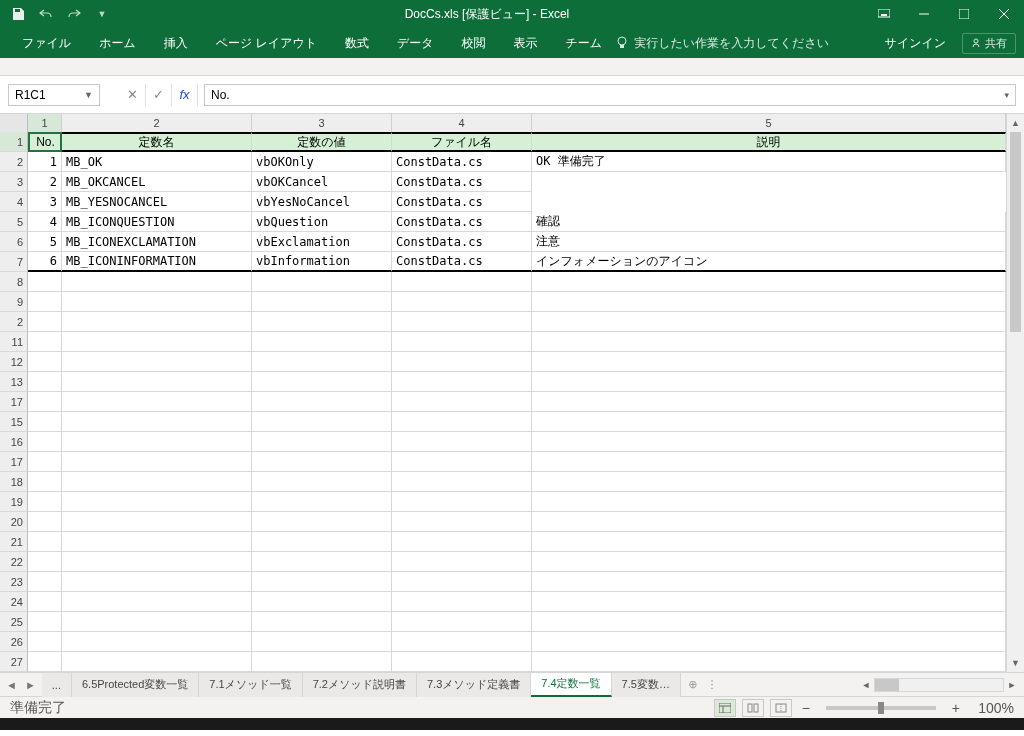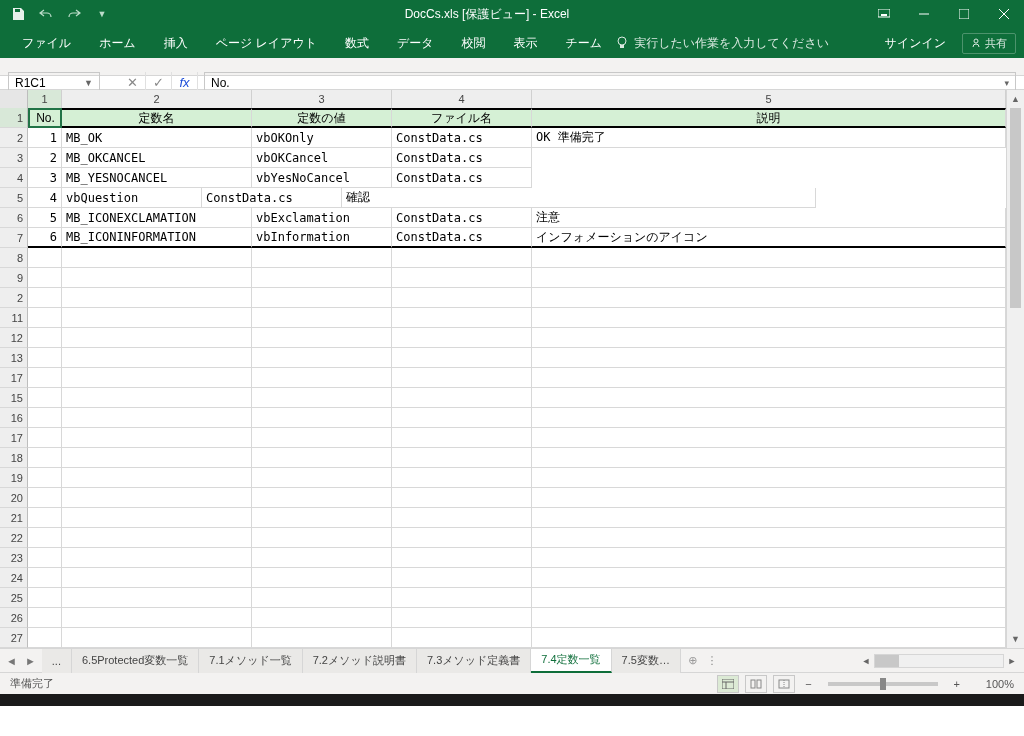--- a/index.html
+++ b/index.html
@@ -16,21 +16,21 @@
 
 .ribbon { height: 30px; background: #0e6e3a; display: flex; align-items: center; color: #fff; font-size: 12px; padding-left: 8px; }
 .rtab { padding: 0 14px; height: 30px; display: flex; align-items: center; }
 .ribbon-right { margin-left: auto; display: flex; align-items: center; padding-right: 8px; gap: 16px; }
 .tellme { display: flex; align-items: center; gap: 6px; opacity: .85; }
 .share-btn { border: 1px solid rgba(255,255,255,.3); padding: 2px 8px; border-radius: 2px; display: flex; align-items: center; gap: 4px; font-size: 11px; opacity: .85; }
 
 .ribbon-spacer { height: 18px; background: #f3f2f1; border-bottom: 1px solid #d6d6d6; }
 
 
-.formula-row { height: 14px; background: #fff; display: flex; align-items: center; border-bottom: 1px solid #d6d6d6; }
+.formula-row { height: 38px; background: #fff; display: flex; align-items: center; border-bottom: 1px solid #d6d6d6; }
 .name-box { width: 92px; height: 22px; margin-left: 8px; border: 1px solid #c8c8c8; display: flex; align-items: center; padding: 0 6px; font-size: 12px; justify-content: space-between; }
 .name-box .dd { font-size: 9px; color: #666; }
 .fx-sep { width: 20px; }
 .fx-btn { width: 26px; height: 22px; display: flex; align-items: center; justify-content: center; color: #888; font-size: 13px; border-right: 1px solid #e0e0e0; }
 .fx-btn.fx { font-style: italic; color: #1d4ed8; }
 .formula-input { flex: 1; height: 22px; border: 1px solid #c8c8c8; margin: 0 8px 0 6px; padding: 0 6px; font-size: 12px; display: flex; align-items: center; justify-content: space-between; }
 .formula-input .dd { font-size: 9px; color: #666; }
 
 
 .grid-wrap { position: relative; height: 558px; display: flex; }
@@ -76,21 +76,21 @@
 .sb-tabs { display: flex; align-items: stretch; height: 24px; }
 .stab { padding: 0 10px; display: flex; align-items: center; border-right: 1px solid #d6d6d6; background: #eae9e7; color: #444; }
 .stab.active { background: #fff; border-bottom: 2px solid #0e6e3a; color: #0e6e3a; }
 .stab-add { width: 24px; display: flex; align-items: center; justify-content: center; color: #999; }
 .hscroll { flex: 1; display: flex; align-items: center; justify-content: flex-end; padding-right: 4px; }
 .hscroll .track { height: 14px; width: 130px; background: #f0f0f0; border: 1px solid #d6d6d6; position: relative; }
 .hscroll .thumb { position: absolute; left: 0; top: 0; bottom: 0; width: 24px; background: #c8c8c8; }
 .hscroll .arrow { width: 16px; font-size: 9px; color: #666; text-align: center; }
 
 
-.status-bar { height: 22px; background: #f3f2f1; border-top: 1px solid #d6d6d6; display: flex; align-items: center; font-size: 11px; color: #555; padding: 0 10px; }
+.status-bar { height: 22px; background: #f3f2f1; border-top: 1px solid #d6d6d6; display: flex; align-items: center; font-size: 14px; color: #555; padding: 0 10px; }
 .sb-left { flex: 1; }
 .sb-right { display: flex; align-items: center; gap: 6px; }
 .view-btn { width: 22px; height: 18px; border: 1px solid #c8c8c8; display: flex; align-items: center; justify-content: center; }
 .view-btn.active { background: #dcead5; }
 .zoom-slider { width: 110px; height: 4px; background: #c8c8c8; position: relative; margin: 0 6px; }
 .zoom-slider .h { position: absolute; top: -4px; left: 52px; width: 6px; height: 12px; background: #888; }
 
 .bottom-black { height: 12px; background: #1a1a1a; }
 
 svg { display: block; }
@@ -234,20 +234,21 @@
         <div class="row data-row">
           <div class="row-h">4</div>
           <div class="cell c1 col-w1">3</div>
           <div class="cell col-w2">MB_YESNOCANCEL</div>
           <div class="cell col-w3">vbYesNoCancel</div>
           <div class="cell col-w4">ConstData.cs</div>
         </div>
         <div class="row data-row">
           <div class="row-h">5</div>
           <div class="cell c1 col-w1">4</div>
+          <div class="cell col-w2">MB_ICONQUESTION</div>
           <div class="cell col-w3">vbQuestion</div>
           <div class="cell col-w4">ConstData.cs</div>
           <div class="cell c5 col-w5">確認</div>
         </div>
         <div class="row data-row">
           <div class="row-h">6</div>
           <div class="cell c1 col-w1">5</div>
           <div class="cell col-w2">MB_ICONEXCLAMATION</div>
           <div class="cell col-w3">vbExclamation</div>
           <div class="cell col-w4">ConstData.cs</div>

